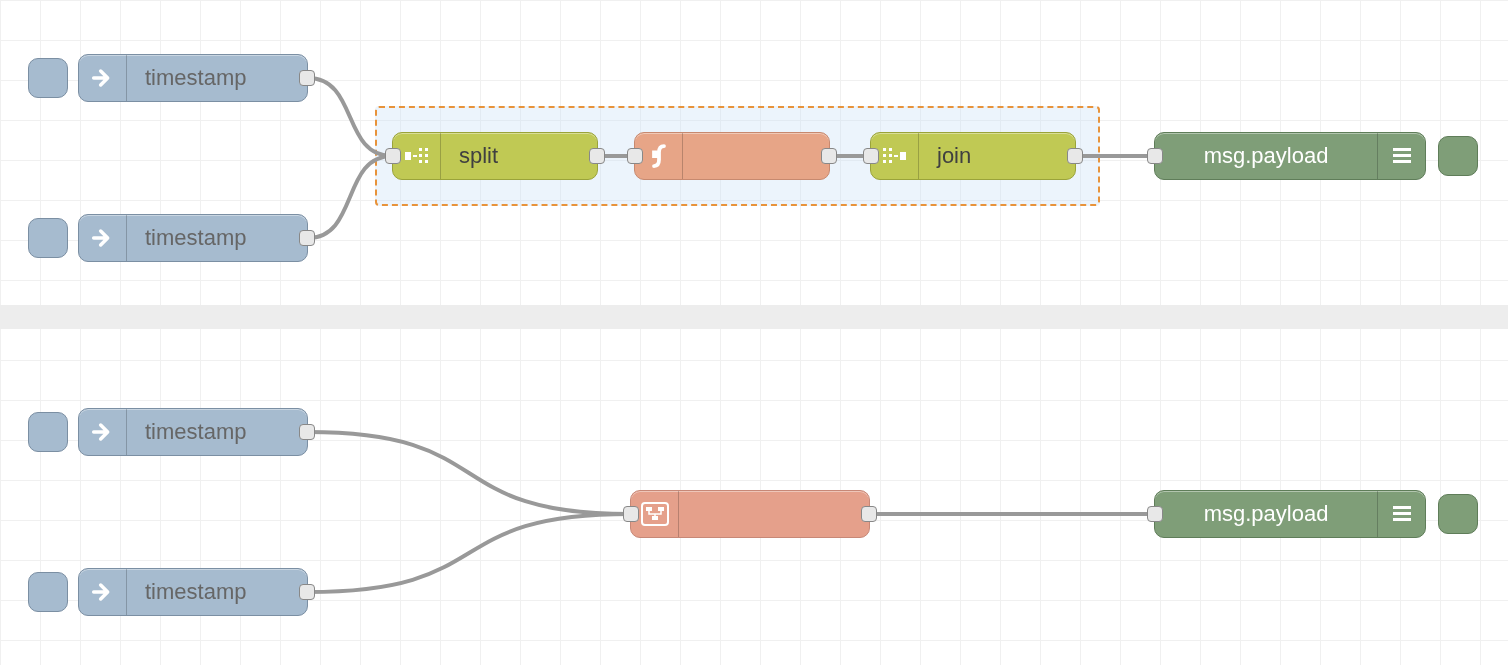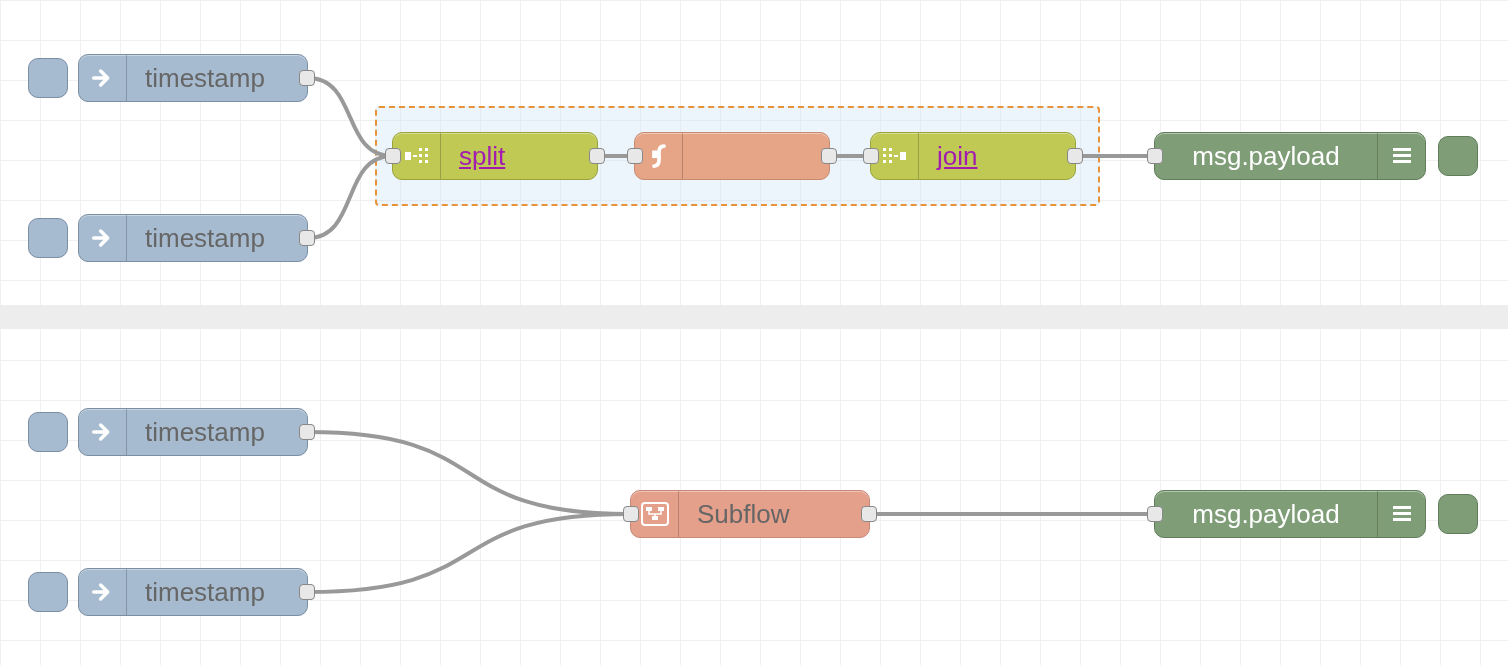--- a/index.html
+++ b/index.html
@@ -50,21 +50,21 @@
   }
 
   
   .node {
     position: absolute;
     height: 48px;
     border-radius: 10px;
     border: 1px solid #888;
     display: flex;
     align-items: center;
-    font-size: 26px;
+    font-size: 22px;
     color: #555;
     box-shadow: inset 0 1px 0 rgba(255,255,255,0.4);
     cursor: pointer;
   }
   .node .icon-box {
     width: 48px;
     height: 100%;
     display: flex;
     align-items: center;
     justify-content: center;
@@ -76,21 +76,21 @@
     padding: 0 18px;
     flex: 1;
     white-space: nowrap;
     color: #666;
   }
 
   
   .node.inject { background: #A6BBCF; border-color: #7b8fa3; }
   .node.inject .icon-box { background: rgba(255,255,255,0.0); }
   .node.split, .node.join { background: #c0c954; border-color: #9aa33a; color:#5a5a2f; }
-  .node.split .label, .node.join .label { color:#a21caf;text-decoration:underline; }
+  .node.split .label, .node.join .label { color:#404040; }
   .node.function { background: #E7A587; border-color: #c7896f; }
   .node.subflow { background: #E5A08B; border-color: #c78877; }
   .node.subflow .label { color:#666; }
   .node.debug { background: #7F9E78; border-color: #5f7d59; color:#fff; }
   .node.debug .label { color:#fff;text-align:center; }
 
   
   .port {
     position: absolute;
     width: 16px; height: 16px;
@@ -253,21 +253,20 @@
     <div class="port in"></div>
     <div class="icon-box left">
       <svg width="30" height="26" viewBox="0 0 30 26">
         <rect x="2" y="2" width="26" height="22" rx="3" stroke="#fff" stroke-width="2" fill="none"></rect>
         <rect x="6" y="6" width="6" height="4" fill="#fff"></rect>
         <rect x="18" y="6" width="6" height="4" fill="#fff"></rect>
         <rect x="12" y="15" width="6" height="4" fill="#fff"></rect>
         <path d="M9 10v3h12v-3M15 13v2" stroke="#fff" stroke-width="1.5" fill="none"></path>
       </svg>
     </div>
-    <div class="label">Subflow</div>
     <div class="port out"></div>
   </div>
 
   <div class="node debug" style="left:1154px; top:490px; width:272px;">
     <div class="port in"></div>
     <div class="label">msg.payload</div>
     <div class="icon-box right">
       <svg width="22" height="20" viewBox="0 0 22 20">
         <rect x="2" y="2" width="18" height="3" fill="#fff"></rect>
         <rect x="2" y="8" width="18" height="3" fill="#fff"></rect>

